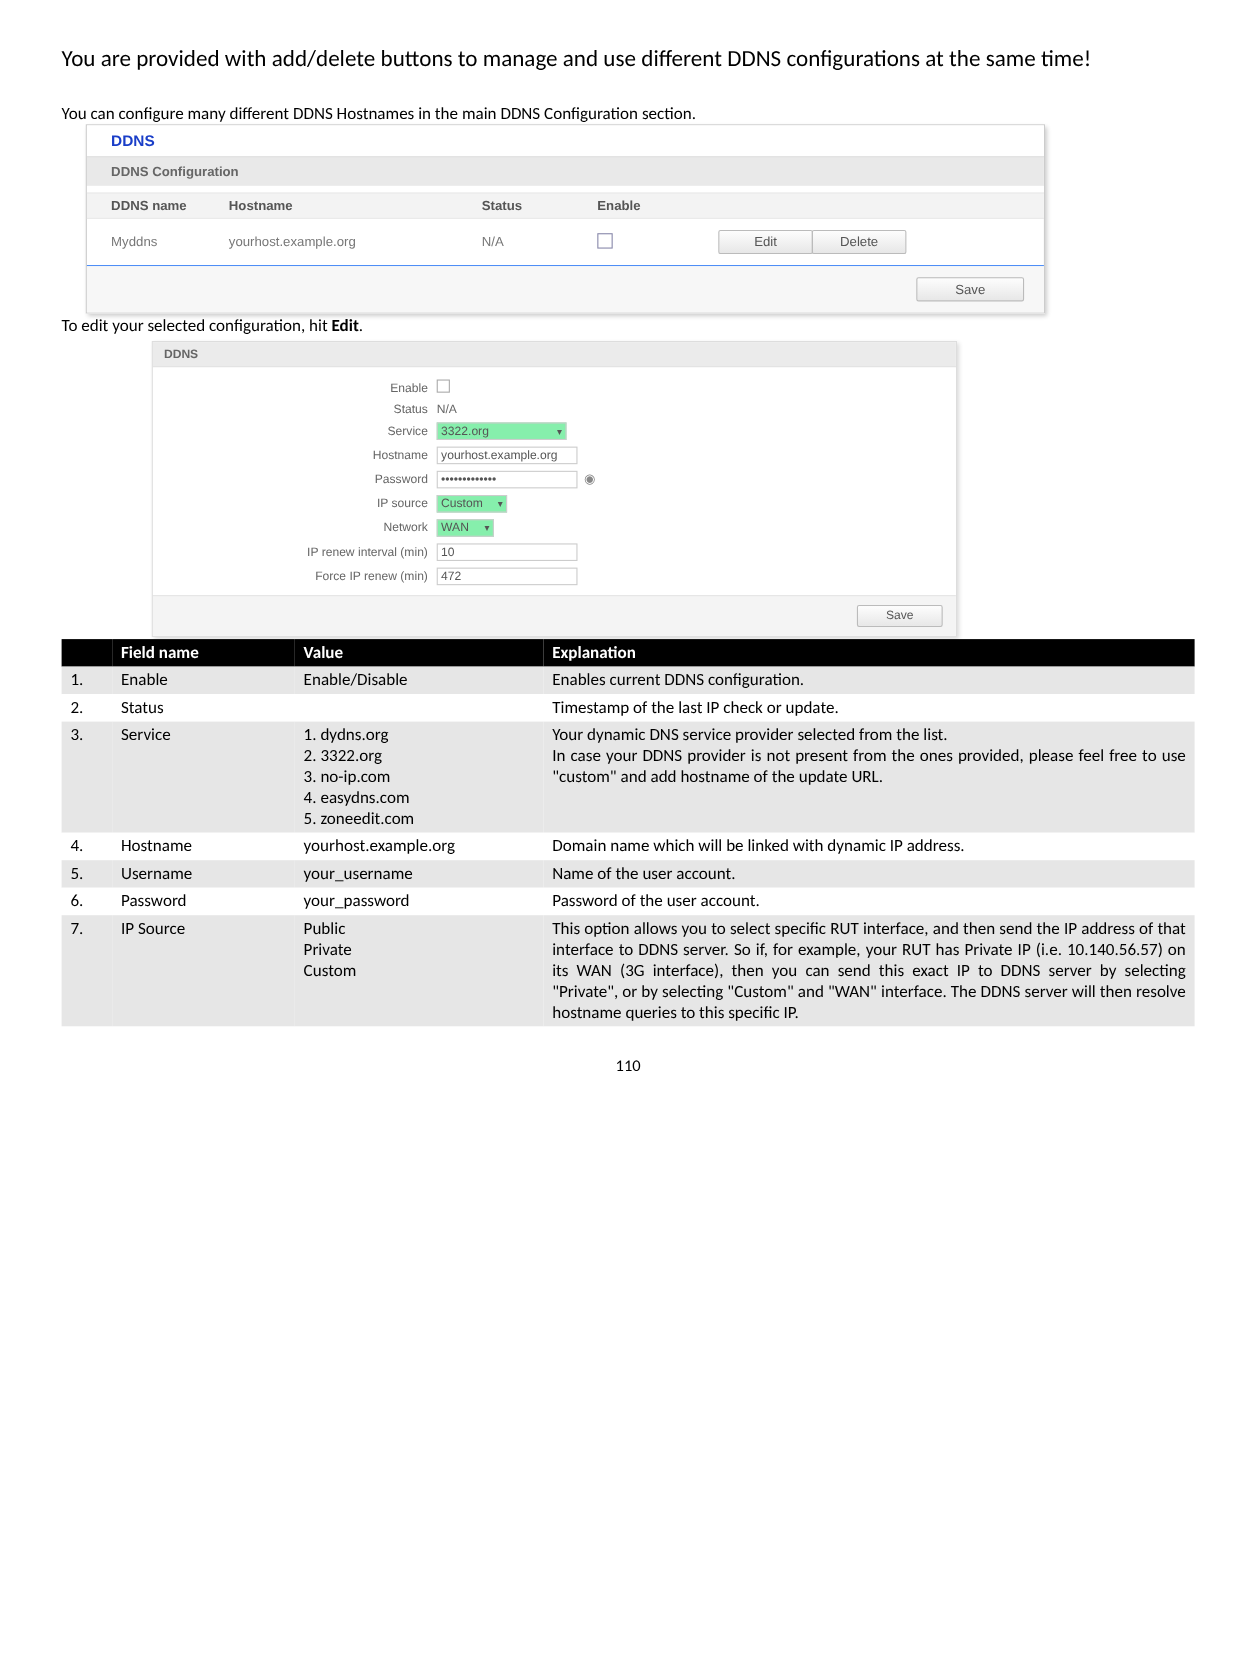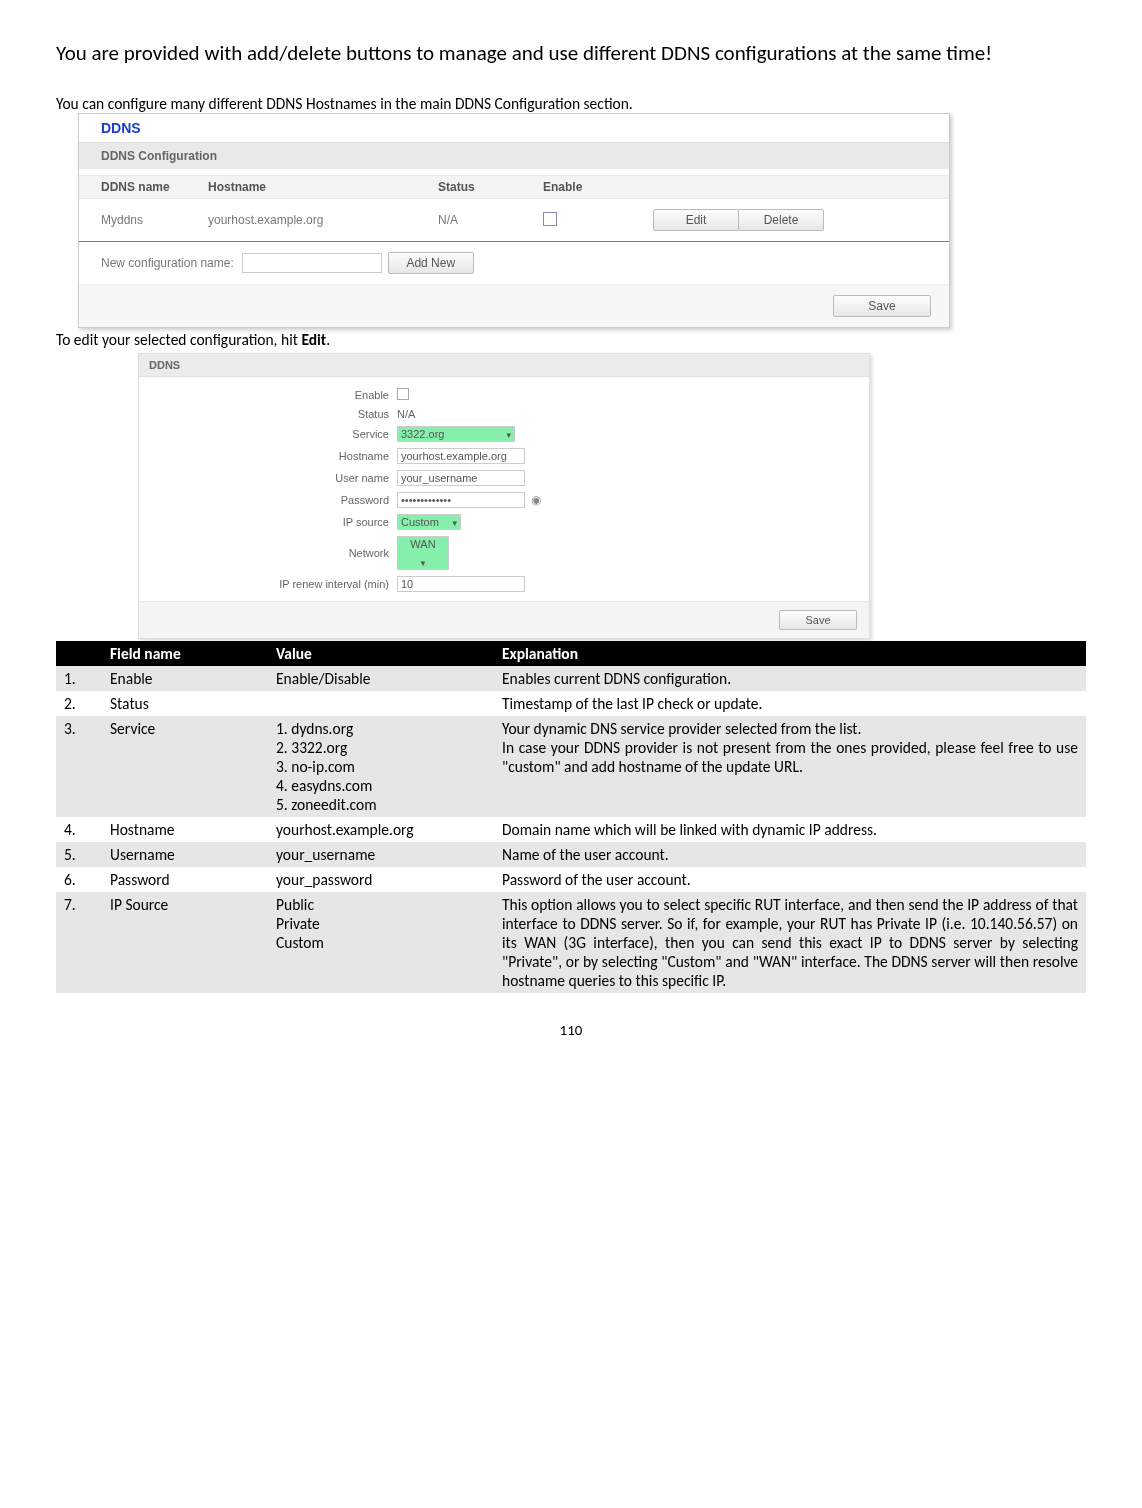--- a/index.html
+++ b/index.html
@@ -232,27 +232,20 @@
   </div>
   <div class="data-row">
     <div class="col-name">Myddns</div>
     <div class="col-host">yourhost.example.org</div>
     <div class="col-status">N/A</div>
     <div class="col-enable"><span class="router-check"></span></div>
     <div class="col-actions">
       <span class="router-btn">Edit</span><span class="router-btn" style="margin-left:-1px;">Delete</span>
     </div>
   </div>
-  <div class="new-row">
-    <span>New configuration name:</span>
-    <span style="width:8px;"></span>
-    <input class="router-input" style="width: 130px;">
-    <span style="width:6px;"></span>
-    <span class="router-btn">Add New</span>
-  </div>
   <div class="save-row">
     <span class="router-btn" style="min-width:72px;">Save</span>
   </div>
 </div>
 
 <div class="mid-text">
   <span>To edit your selected configuration, hit </span><b>Edit</b><span>.</span>
 </div>
 
 <div class="shot2">
@@ -271,44 +264,44 @@
       <div class="form-val"><span class="form-select" style="width:110px;justify-content:space-between;">
             <span>3322.org</span>
             <span class="tri"></span>
           </span></div>
     </div>
     <div class="form-row">
       <div class="form-label">Hostname</div>
       <div class="form-val"><input class="form-input" style="width: 120px;" value="yourhost.example.org"></div>
     </div>
     <div class="form-row">
-      <div class="form-label">User name</div>
-      <div class="form-val"><input class="form-input" style="width: 120px;" value="your_username"></div>
-    </div>
-    <div class="form-row">
       <div class="form-label">Password</div>
       <div class="form-val"><input class="form-input" style="width: 120px;" value="•••••••••••••"><span class="eye-icon">◉</span></div>
     </div>
     <div class="form-row">
       <div class="form-label">IP source</div>
       <div class="form-val"><span class="form-select" style="width:56px;justify-content:space-between;">
             <span>Custom</span>
             <span class="tri"></span>
           </span></div>
     </div>
     <div class="form-row">
       <div class="form-label">Network</div>
-      <div class="form-val"><span class="form-select" style="width:44px;justify-content:space-between;flex-direction:column;">
+      <div class="form-val"><span class="form-select" style="width:44px;justify-content:space-between;">
             <span>WAN</span>
             <span class="tri"></span>
           </span></div>
     </div>
     <div class="form-row">
       <div class="form-label">IP renew interval (min)</div>
       <div class="form-val"><input class="form-input" style="width: 120px;" value="10"></div>
+    </div>
+    <div class="form-row">
+      <div class="form-label">Force IP renew (min)</div>
+      <div class="form-val"><input class="form-input" style="width: 120px;" value="472"></div>
     </div>
   </div>
   <div class="save-row2">
     <span class="router-btn" style="min-width:56px;font-size:11px;padding:1px 10px;">Save</span>
   </div>
 </div>
 
 <table class="exp-table">
   <thead>
     <tr>

